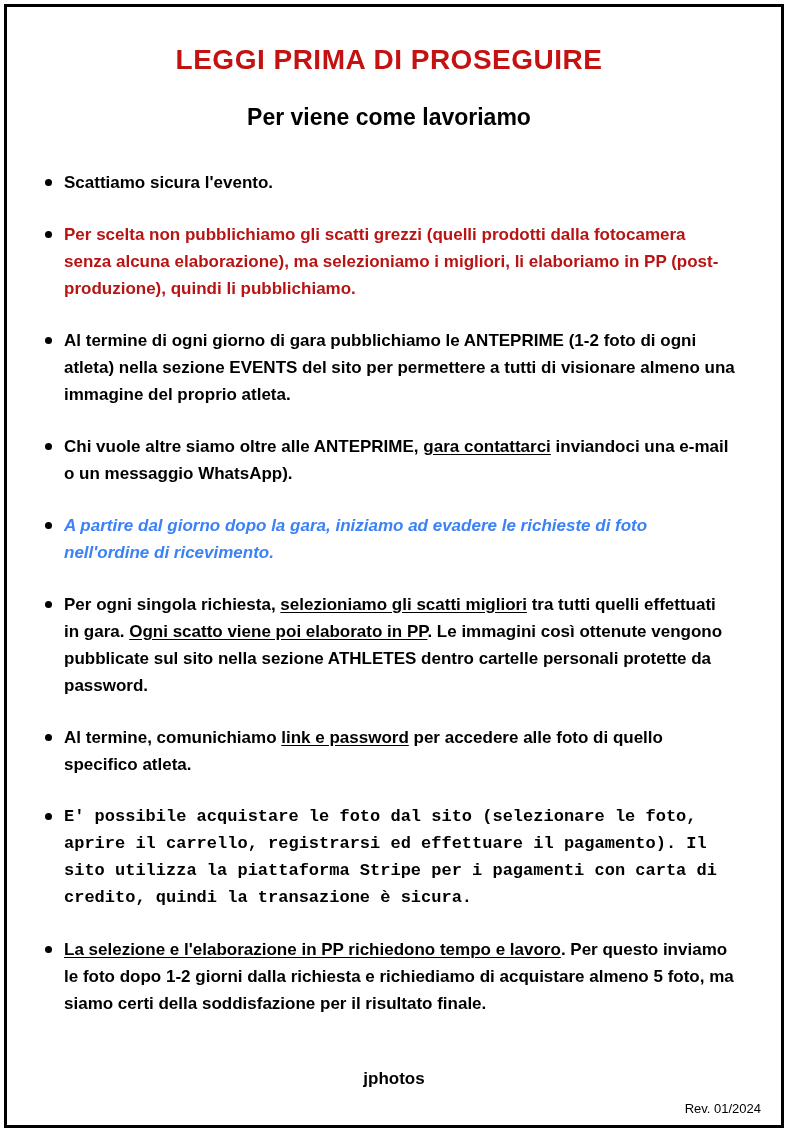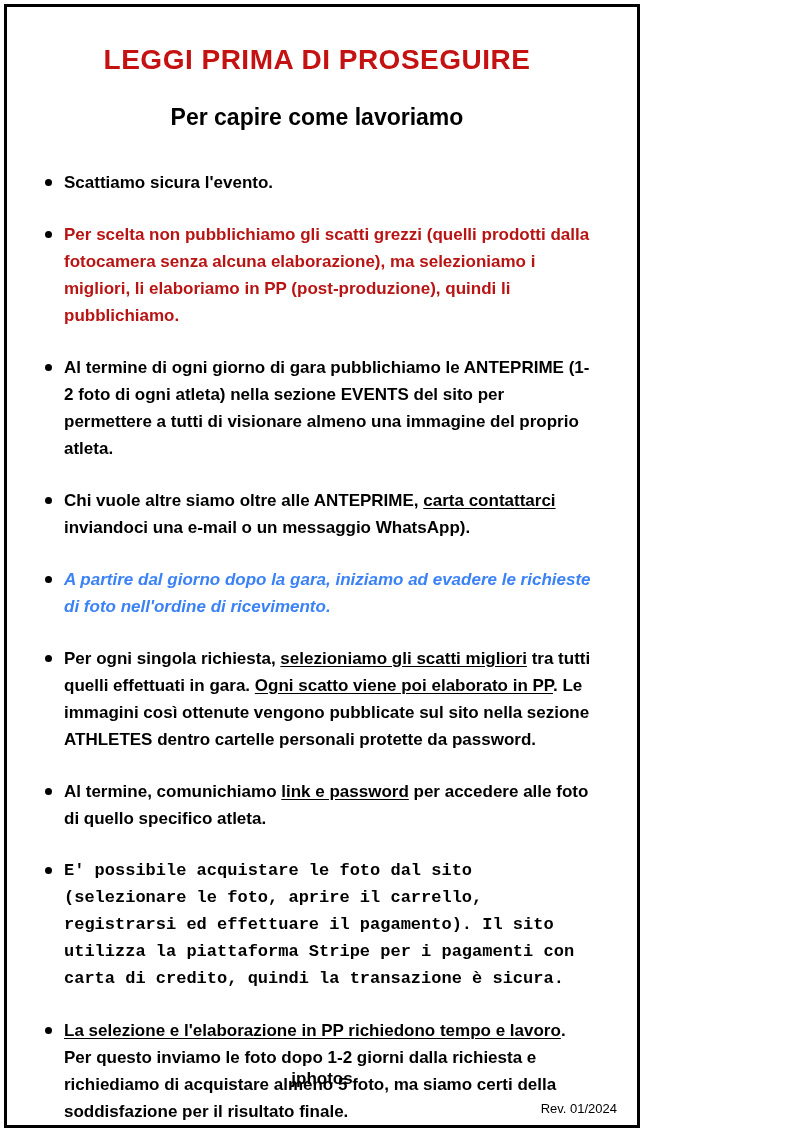--- a/index.html
+++ b/index.html
@@ -5,21 +5,21 @@
 <style>
   * { box-sizing: border-box; }
   html, body {
     margin: 0;
     padding: 0;
     background: #ffffff;
     font-family: "Liberation Sans", "DejaVu Sans", sans-serif;
   }
   .page {
     position: relative;
-    width: 636px;
+    width: 780px;
     height: 1124px;
     margin: 4px;
     border: 3px solid #000000;
     background: #ffffff;
     padding: 26px 46px 0 36px;
     overflow: hidden;
   }
   .title {
     margin: 10px 0 0 0;
     text-align: center;
@@ -83,27 +83,27 @@
     font-weight: normal;
     color: #000000;
   }
 </style>
 </head>
 <body>
 
 <div class="page" style="border-color: rgb(0, 0, 0); background: rgb(255, 255, 255);">
   <h1 class="title" style="color: rgb(196, 17, 17);">LEGGI PRIMA DI PROSEGUIRE</h1>
 
-  <h2 class="subtitle">Per capire come lavoriamo</h2>
+  <h2 class="subtitle">Per viene come lavoriamo</h2>
 
   <ul class="bullets" id="bullet-list">
       <li style="color: rgb(0, 0, 0);"><span class="dot"></span><span>Scattiamo sicura l'evento.</span></li>
       <li style="color: rgb(184, 20, 20);"><span class="dot"></span><span>Per scelta non pubblichiamo gli scatti grezzi (quelli prodotti dalla fotocamera senza alcuna elaborazione), ma selezioniamo i migliori, li elaboriamo in PP (post-produzione), quindi li pubblichiamo.</span></li>
       <li style="color: rgb(0, 0, 0); margin-top: 13px;"><span class="dot"></span><span>Al termine di ogni giorno di gara pubblichiamo le ANTEPRIME (1-2 foto di ogni atleta) nella sezione EVENTS del sito per permettere a tutti di visionare almeno una immagine del proprio atleta.</span></li>
-      <li style="color: rgb(0, 0, 0);"><span class="dot"></span><span>Chi vuole altre siamo oltre alle ANTEPRIME, </span><span class="u">carta contattarci</span><span> inviandoci una e-mail o un messaggio WhatsApp).</span></li>
+      <li style="color: rgb(0, 0, 0);"><span class="dot"></span><span>Chi vuole altre siamo oltre alle ANTEPRIME, </span><span class="u">gara contattarci</span><span> inviandoci una e-mail o un messaggio WhatsApp).</span></li>
       <li style="color: #3b82f6; font-style: italic;"><span class="dot"></span><span>A partire dal giorno dopo la gara, iniziamo ad evadere le richieste di foto nell'ordine di ricevimento.</span></li>
       <li style="color: rgb(0, 0, 0);"><span class="dot"></span><span>Per ogni singola richiesta, </span><span class="u">selezioniamo gli scatti migliori</span><span> tra tutti quelli effettuati in gara. </span><span class="u">Ogni scatto viene poi elaborato in PP</span><span>. Le immagini così ottenute vengono pubblicate sul sito nella sezione ATHLETES dentro cartelle personali protette da password.</span></li>
       <li style="color: rgb(0, 0, 0);"><span class="dot"></span><span>Al termine, comunichiamo </span><span class="u">link e password</span><span> per accedere alle foto di quello specifico atleta.</span></li>
       <li style="color: rgb(0, 0, 0); font-family: Liberation Mono, monospace;"><span class="dot"></span><span>E' possibile acquistare le foto dal sito (selezionare le foto, aprire il carrello, registrarsi ed effettuare il pagamento). Il sito utilizza la piattaforma Stripe per i pagamenti con carta di credito, quindi la transazione è sicura.</span></li>
       <li style="color: rgb(0, 0, 0);"><span class="dot"></span><span class="u">La selezione e l'elaborazione in PP richiedono tempo e lavoro</span><span>. Per questo inviamo le foto dopo 1-2 giorni dalla richiesta e richiediamo di acquistare almeno 5 foto, ma siamo certi della soddisfazione per il risultato finale.</span></li>
     </ul>
 
   <div class="footer-brand">jphotos</div>
 
   <div class="footer-rev">Rev. 01/2024</div>

